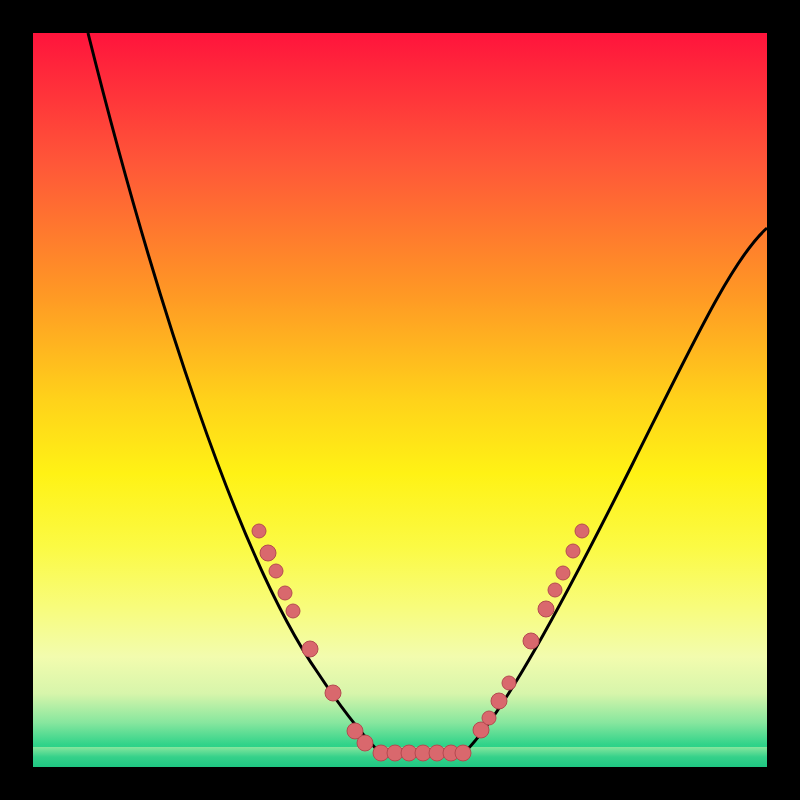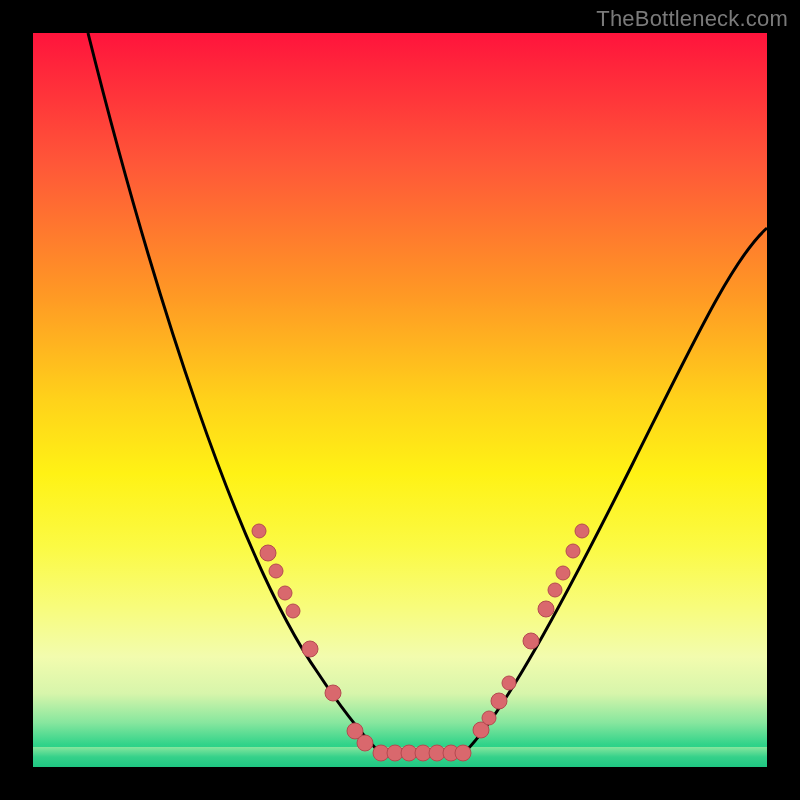--- a/index.html
+++ b/index.html
@@ -67,21 +67,20 @@
     top: 0;
     width: 734px;
     height: 734px;
     overflow: visible;
   }
 </style>
 </head>
 <body>
 
 <div class="frame">
-  <div class="watermark">TheBottleneck.com</div>
   <div class="plot">
     <div class="bottomband"></div>
     <svg class="curve" viewBox="0 0 734 734">
       <path fill="none" stroke="#000" stroke-width="3" d="M 55 0 C 120 260, 205 525, 285 640 C 310 678, 330 702, 345 718 L 348 720 L 430 720 L 433 718 C 470 680, 525 580, 600 430 C 660 310, 700 225, 734 195"></path>
       <g id="dots">
           <circle cx="226" cy="498" r="7" fill="#d9686d" stroke="#b44a50" stroke-width="1"></circle>
           <circle cx="235" cy="520" r="8" fill="#d9686d" stroke="#b44a50" stroke-width="1"></circle>
           <circle cx="243" cy="538" r="7" fill="#d9686d" stroke="#b44a50" stroke-width="1"></circle>
           <circle cx="252" cy="560" r="7" fill="#d9686d" stroke="#b44a50" stroke-width="1"></circle>
           <circle cx="260" cy="578" r="7" fill="#d9686d" stroke="#b44a50" stroke-width="1"></circle>

